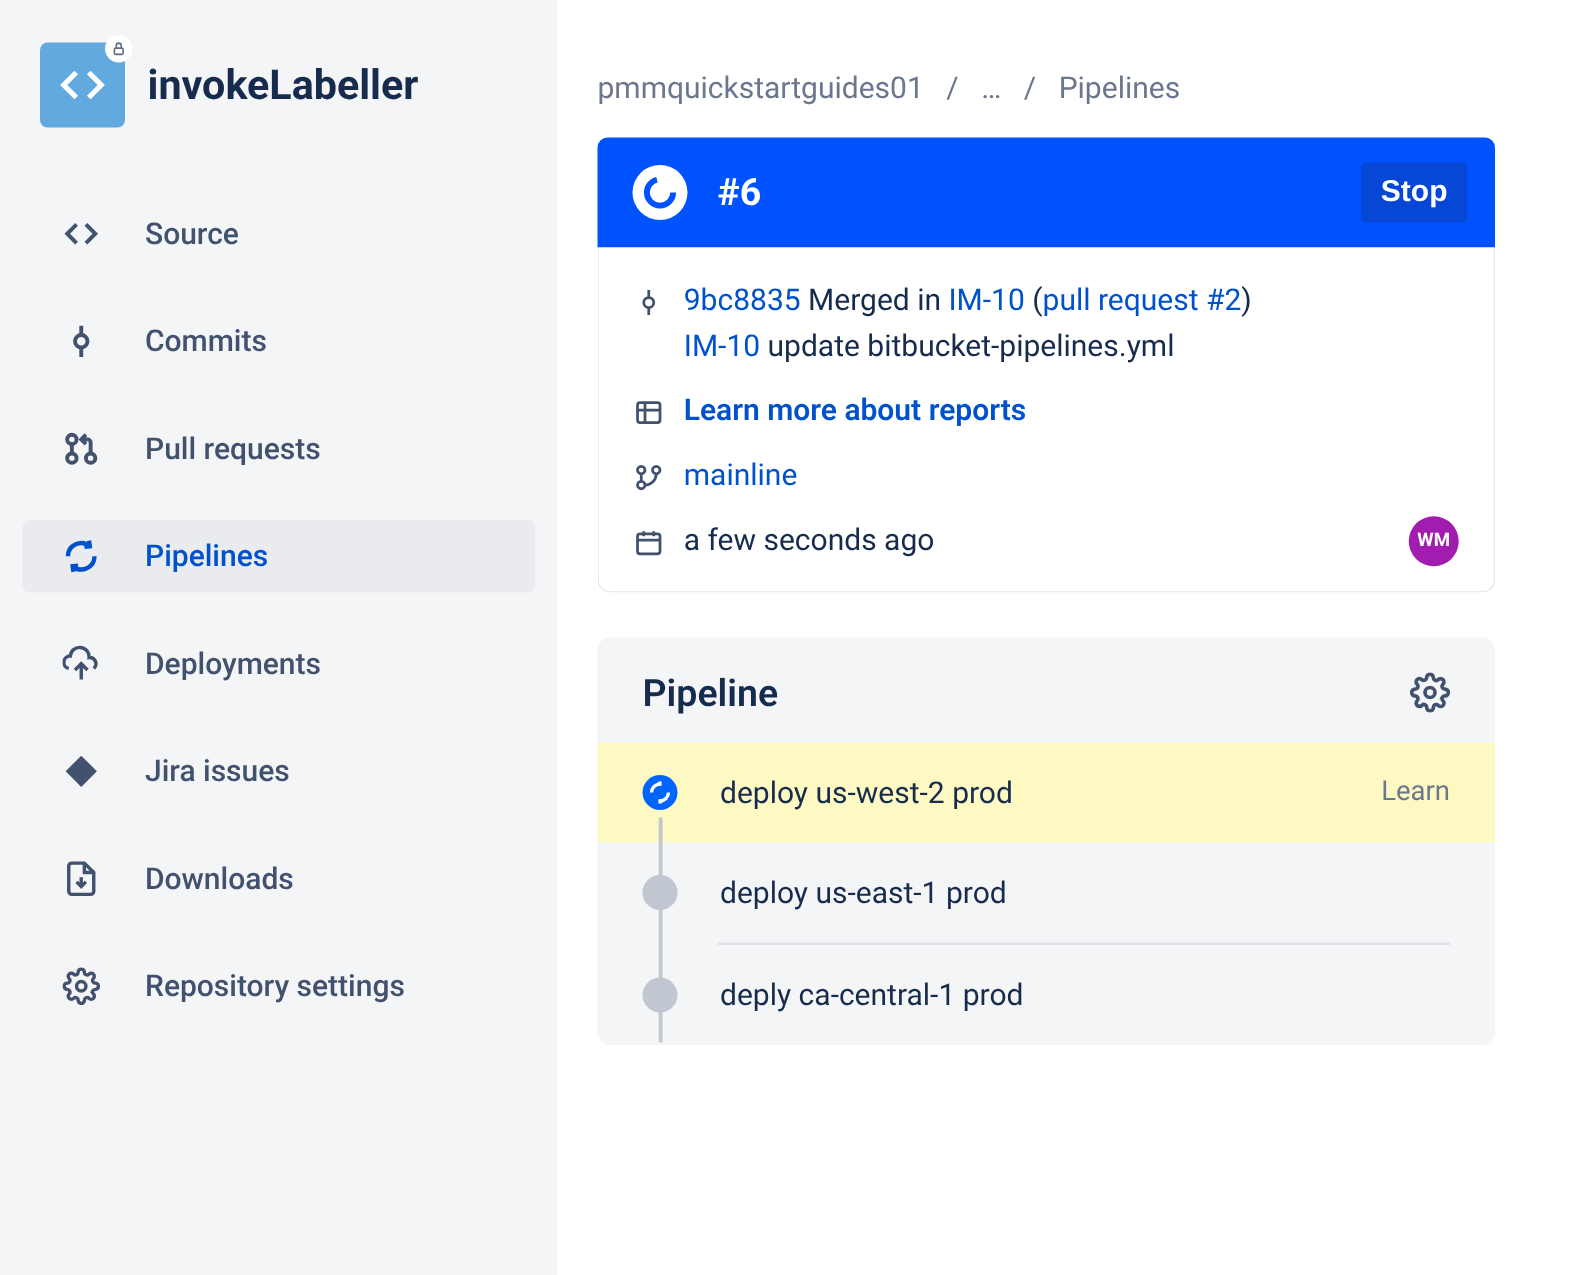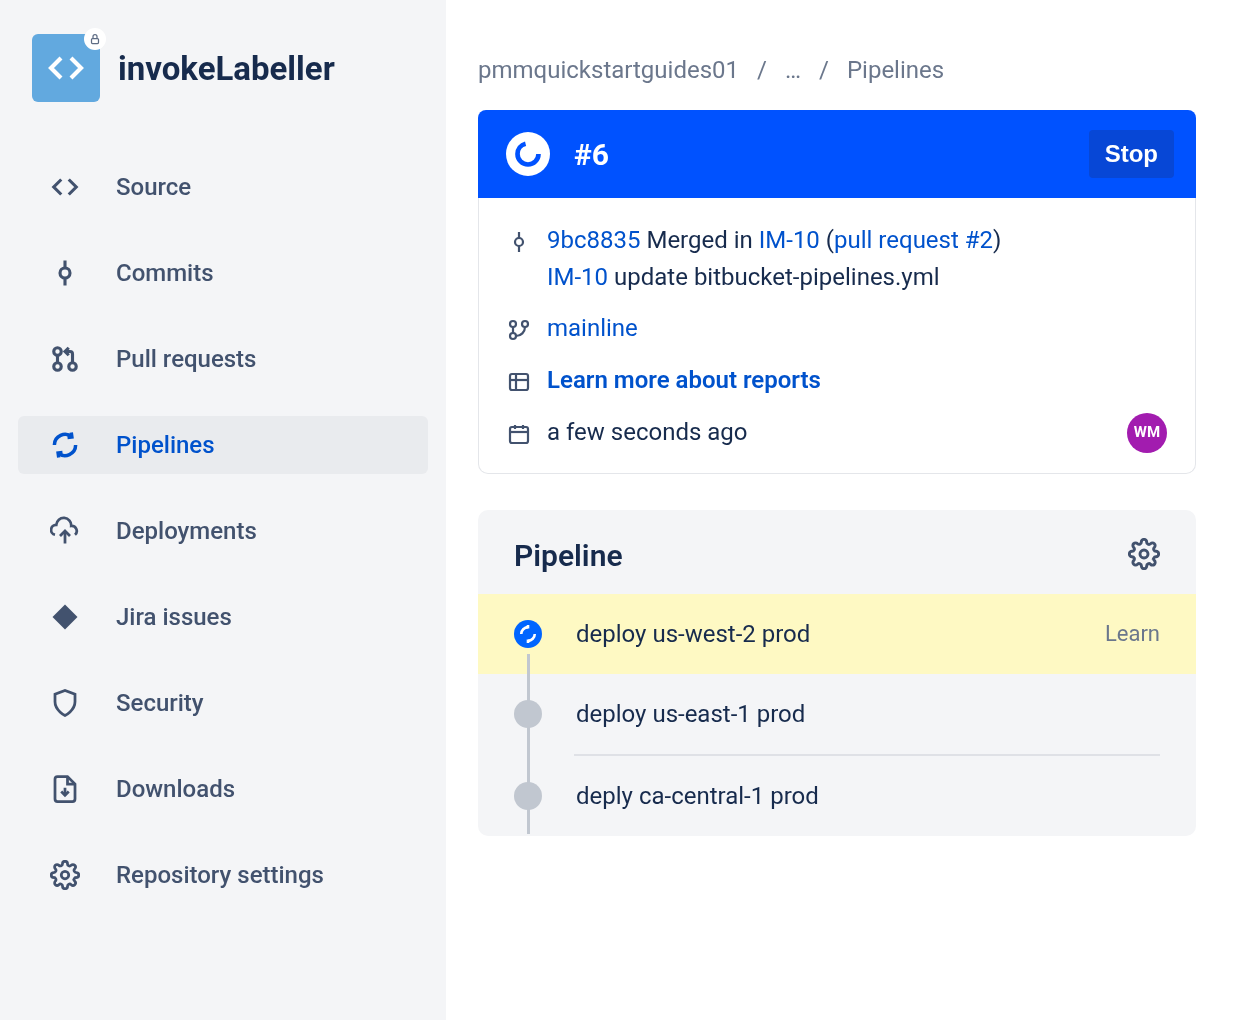--- a/index.html
+++ b/index.html
@@ -318,28 +318,20 @@
     <span class="nav-icon">
         <svg viewBox="0 0 24 24" fill="currentColor">
           <path d="M12 2 L22 12 L12 22 L2 12 Z"></path>
         </svg>
       </span>
     <span class="nav-label">Jira issues</span>
   </div>
   <div class="nav-item">
     <span class="nav-icon">
         <svg viewBox="0 0 24 24" fill="none" stroke="currentColor" stroke-width="2.2">
-          <path d="M12 22s8-4 8-11V5l-8-3-8 3v6c0 7 8 11 8 11z"></path>
-        </svg>
-      </span>
-    <span class="nav-label">Security</span>
-  </div>
-  <div class="nav-item">
-    <span class="nav-icon">
-        <svg viewBox="0 0 24 24" fill="none" stroke="currentColor" stroke-width="2.2">
           <path d="M14 2H6a2 2 0 0 0-2 2v16a2 2 0 0 0 2 2h12a2 2 0 0 0 2-2V8z"></path>
           <polyline points="14 2 14 8 20 8"></polyline>
           <line x1="12" y1="11" x2="12" y2="17"></line>
           <polyline points="9 14 12 17 15 14"></polyline>
         </svg>
       </span>
     <span class="nav-label">Downloads</span>
   </div>
   <div class="nav-item">
     <span class="nav-icon">
@@ -378,35 +370,35 @@
             <line x1="12" y1="2" x2="12" y2="8"></line>
             <line x1="12" y1="16" x2="12" y2="22"></line>
           </svg></span>
       <div class="info-content">
         <span class="link">9bc8835</span><span> Merged in </span><span class="link">IM-10</span><span> (</span><span class="link">pull request #2</span><span>)</span><br>
         <span class="link">IM-10</span><span> update bitbucket-pipelines.yml</span>
       </div>
     </div>
     <div class="info-row">
       <span class="info-icon"><svg viewBox="0 0 24 24" fill="none" stroke="currentColor" stroke-width="2.2">
+            <rect x="3" y="4" width="18" height="16" rx="2"></rect>
+            <line x1="3" y1="10" x2="21" y2="10"></line>
+            <line x1="9" y1="4" x2="9" y2="20"></line>
+          </svg></span>
+      <div class="info-content"><span class="link bold">Learn more about reports</span></div>
+    </div>
+    <div class="info-row">
+      <span class="info-icon"><svg viewBox="0 0 24 24" fill="none" stroke="currentColor" stroke-width="2.2">
             <circle cx="6" cy="6" r="3"></circle>
             <circle cx="18" cy="6" r="3"></circle>
             <circle cx="6" cy="18" r="3"></circle>
             <path d="M6 9v6"></path>
             <path d="M18 9a9 9 0 0 1-9 9"></path>
           </svg></span>
       <div class="info-content"><span class="link">mainline</span></div>
-    </div>
-    <div class="info-row">
-      <span class="info-icon"><svg viewBox="0 0 24 24" fill="none" stroke="currentColor" stroke-width="2.2">
-            <rect x="3" y="4" width="18" height="16" rx="2"></rect>
-            <line x1="3" y1="10" x2="21" y2="10"></line>
-            <line x1="9" y1="4" x2="9" y2="20"></line>
-          </svg></span>
-      <div class="info-content"><span class="link bold">Learn more about reports</span></div>
     </div>
     <div class="info-row timestamp-row">
       <div style="display:flex;align-items:flex-start;gap:16px;">
         <span class="info-icon"><svg viewBox="0 0 24 24" fill="none" stroke="currentColor" stroke-width="2.2">
               <rect x="3" y="5" width="18" height="16" rx="2"></rect>
               <line x1="3" y1="10" x2="21" y2="10"></line>
               <line x1="8" y1="3" x2="8" y2="7"></line>
               <line x1="16" y1="3" x2="16" y2="7"></line>
             </svg></span>
         <span>a few seconds ago</span>

